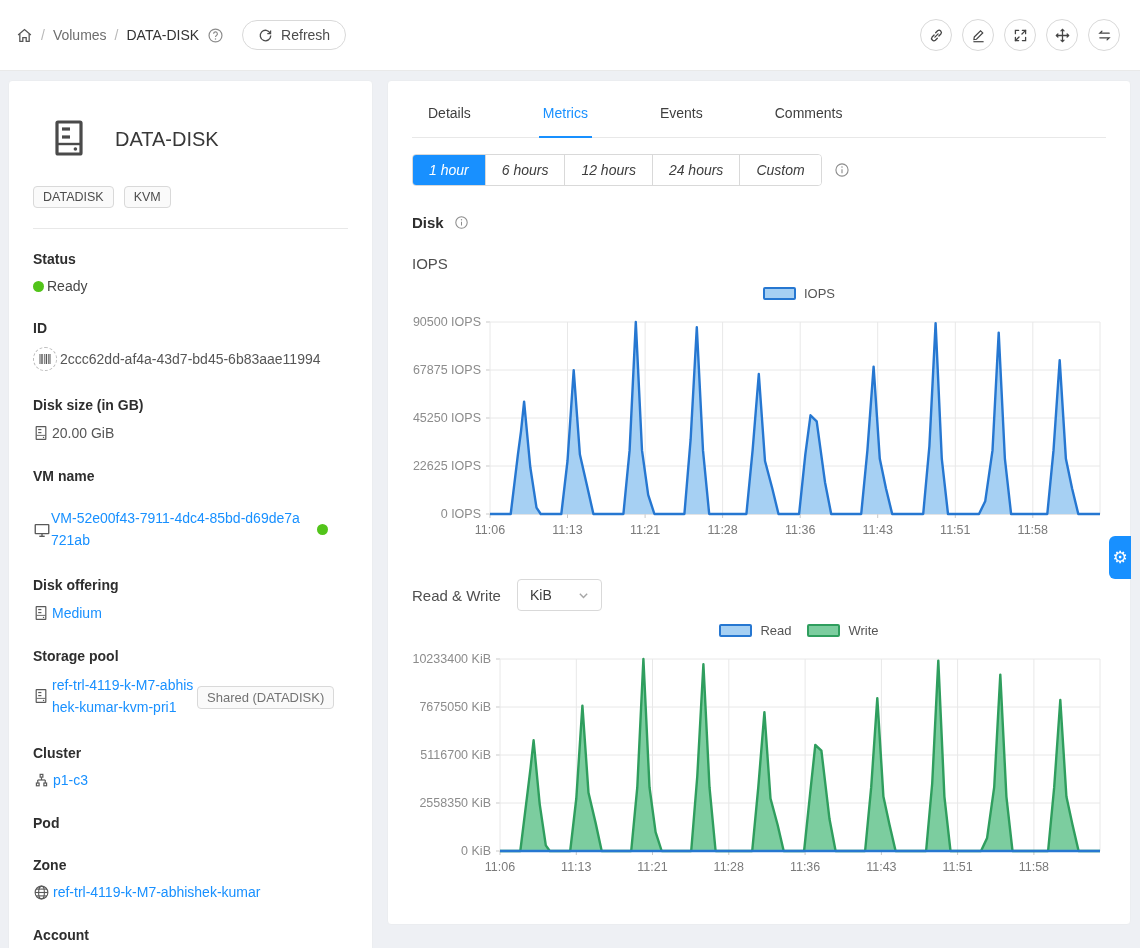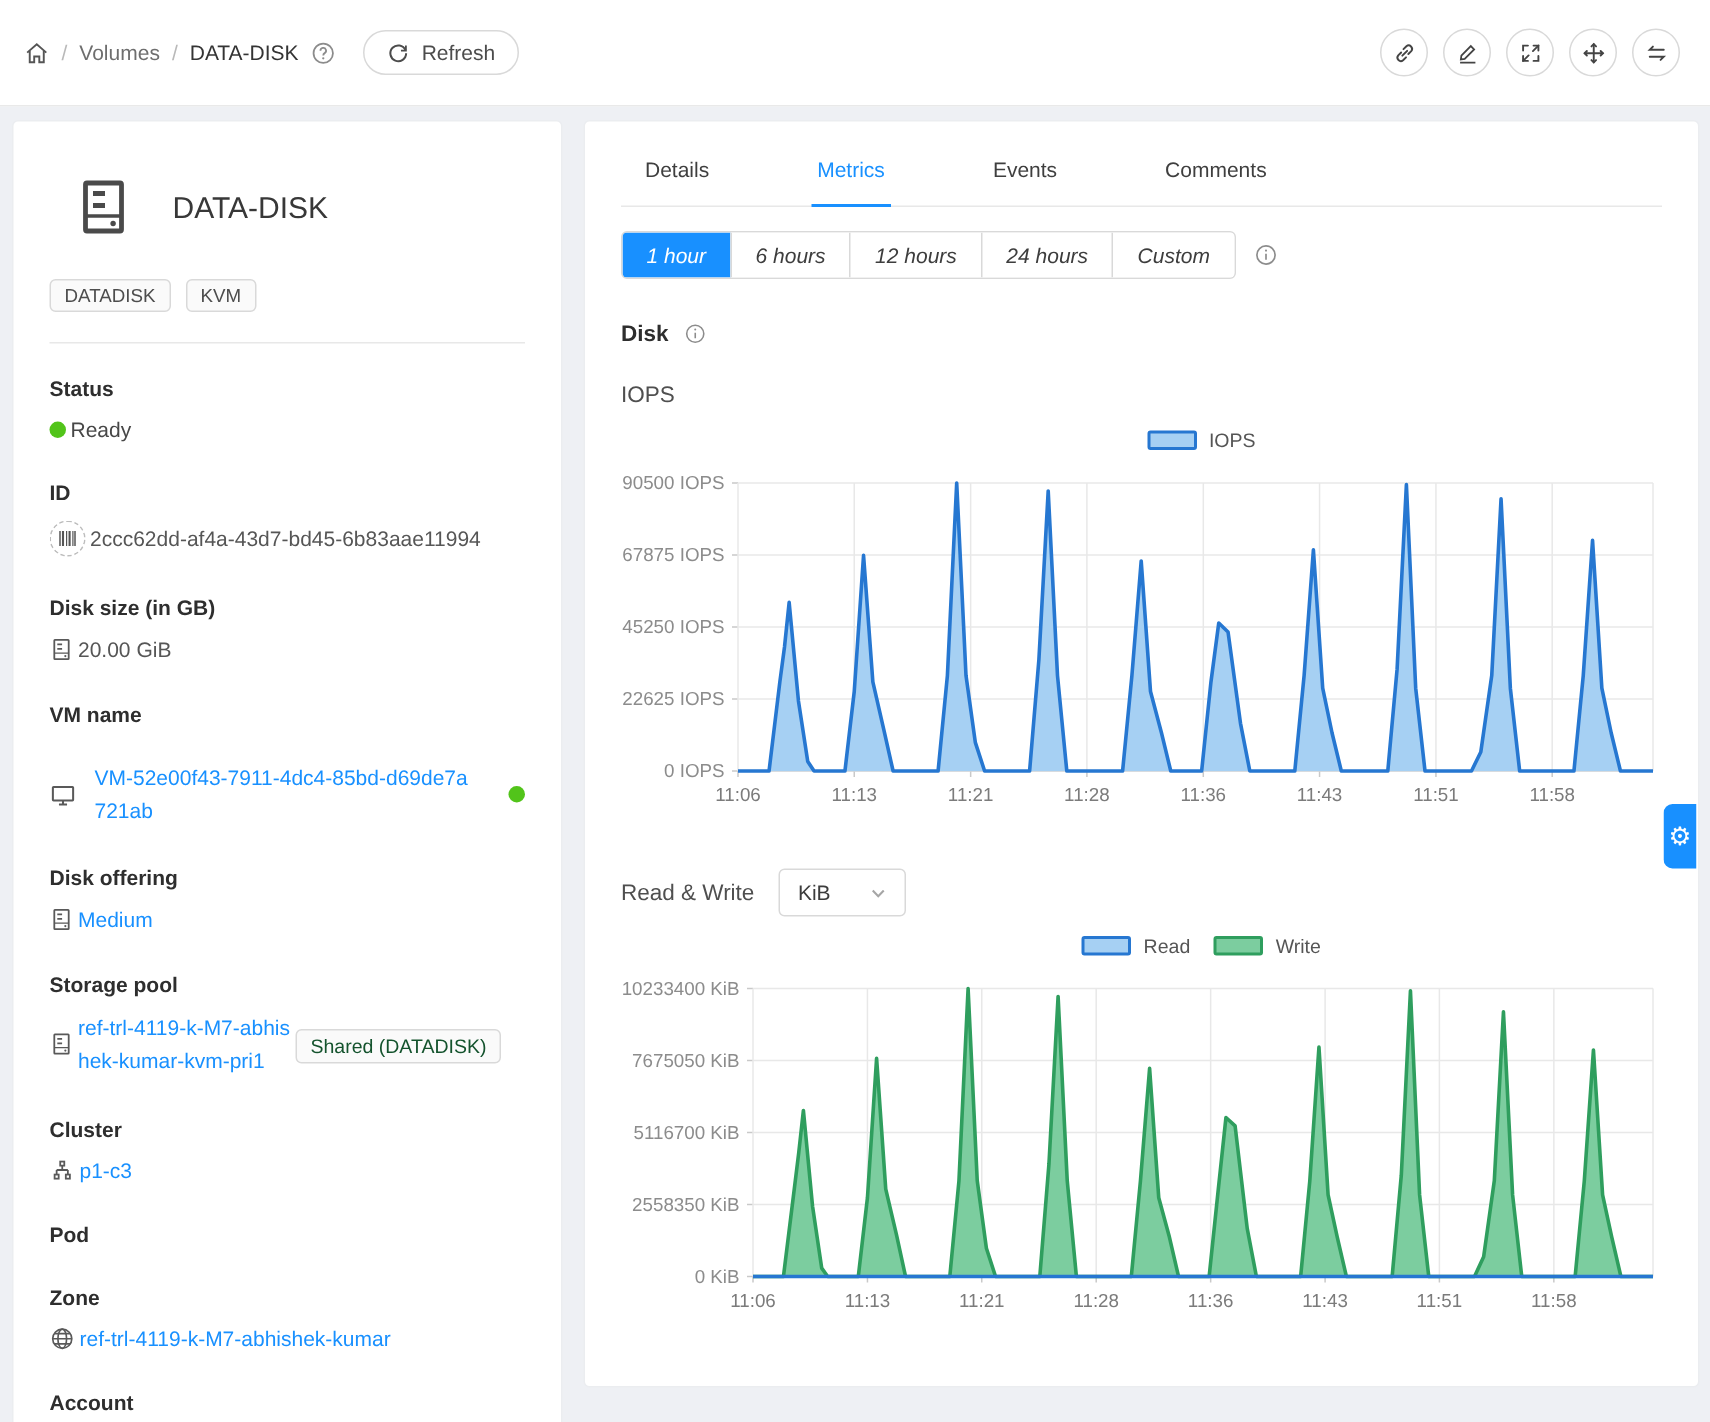--- a/index.html
+++ b/index.html
@@ -33,23 +33,23 @@
   .divider { border-top:1px solid #e8e8e8; margin:20px 0 22px 0; }
   .field { margin-bottom:26px; }
   .field-label { font-weight:bold; color:#2e2e2e; margin-bottom:11px; }
   .field-row { display:flex; align-items:center; gap:3px; color:#565656; }
   .field-row.top { align-items:flex-start; }
   .f-icon { display:inline-flex; color:#595959; flex:0 0 auto; }
   .dot { width:11px; height:11px; border-radius:50%; background:#52c41a; display:inline-block; }
   .link { color:#1890ff; cursor:pointer; }
   .wrap-252 { width:252px; word-break:break-all; line-height:1.55; }
   .wrap-140 { width:142px; word-break:break-all; line-height:1.55; }
-  .vm-row { display:flex; align-items:center; gap:12px;margin-top:24px; }
+  .vm-row { display:flex; align-items:center; gap:0;margin-top:24px; }
   .vm-dot { margin-left:14px; }
-  .badge-pill { border:1px solid #d9d9d9; background:#fafafa; border-radius:4px; color:#14532d; font-size:13px; padding:3px 9px; white-space:nowrap; align-self:center; }
+  .badge-pill { border:1px solid #d9d9d9; background:#fafafa; border-radius:4px; color:#737373; font-size:13px; padding:3px 9px; white-space:nowrap; align-self:center; }
   .id-icon-wrap { width:24px; height:24px; border:1px dashed #bdbdbd; border-radius:50%; display:flex; align-items:center; justify-content:center; color:#555; }
 
   
   .tabs { display:flex; gap:64px; border-bottom:1px solid #e8e8e8; padding:0 12px; }
   .tab { padding:16px 4px; cursor:pointer; color:#3f3f3f; position:relative; }
   .tab.active { color:#1890ff; }
   .tab.active::after { content:""; position:absolute; left:0; right:0; bottom:-1px; height:2px; background:#1890ff; }
 
   
   .range-row { display:flex; align-items:center; margin:16px 0 28px 0; }

